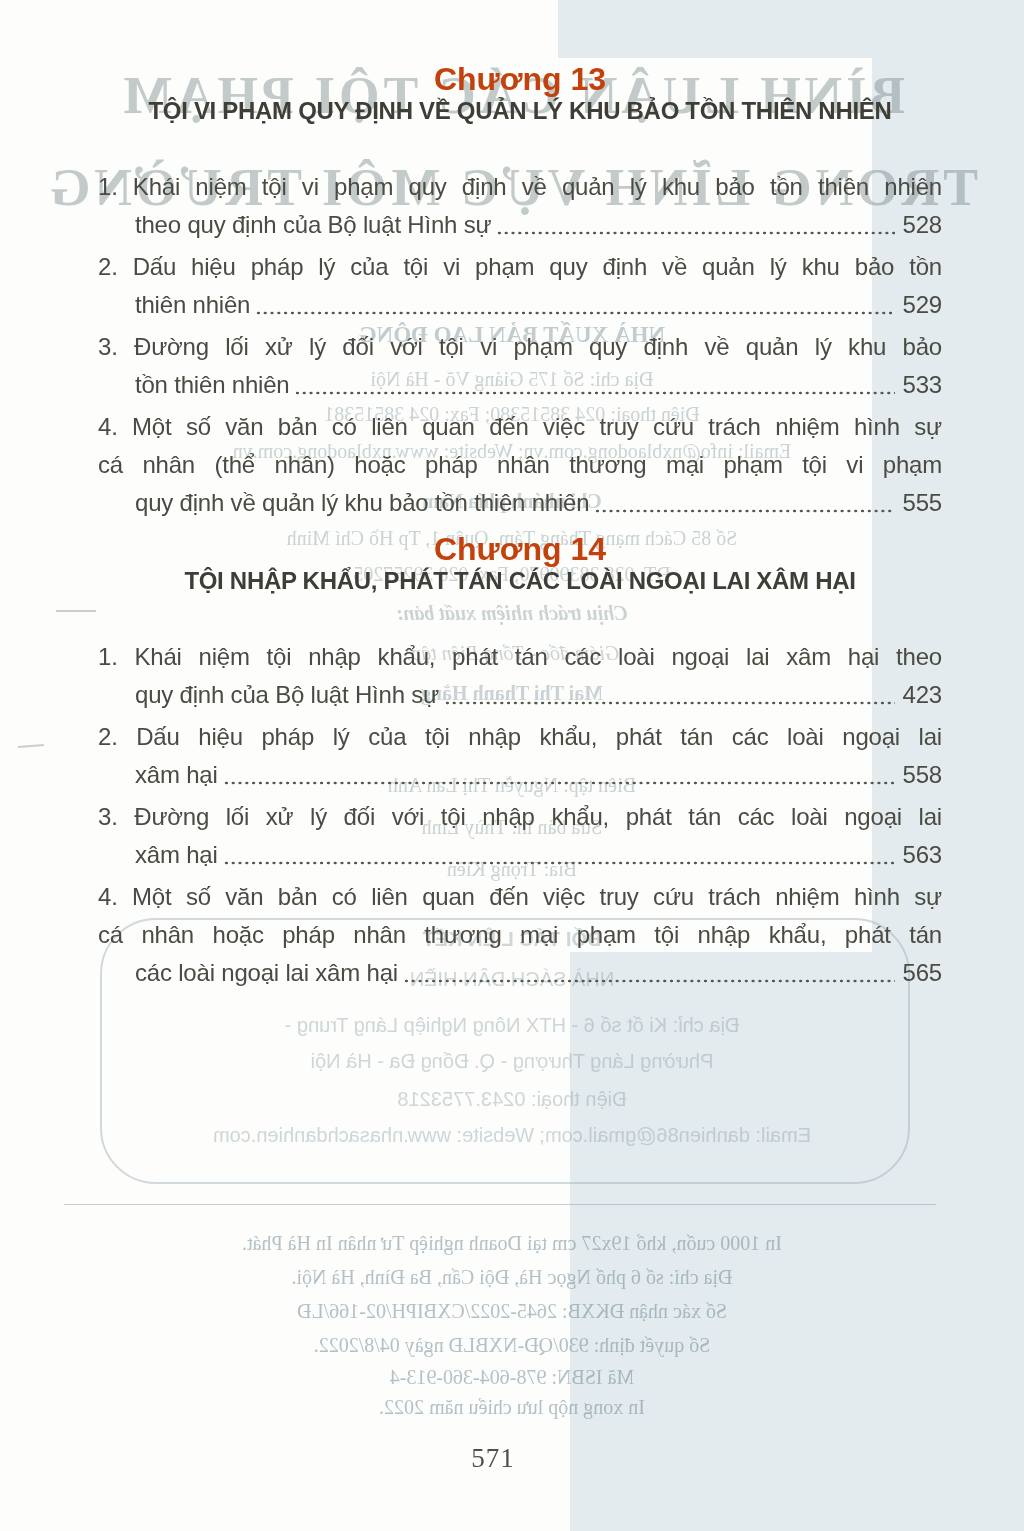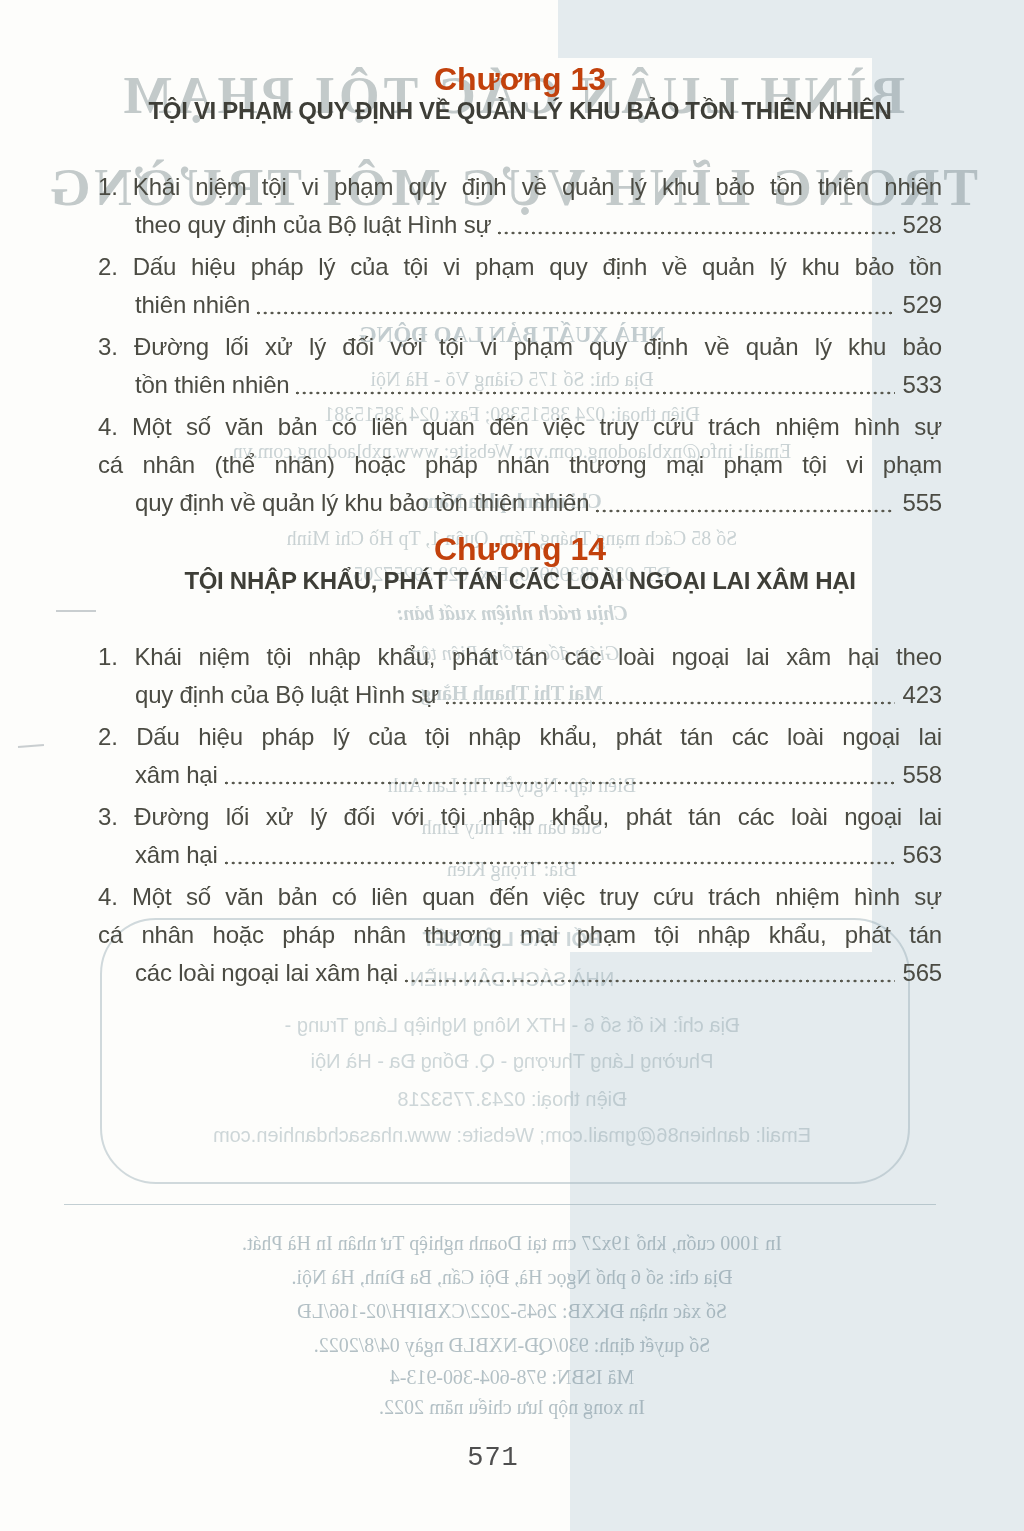--- a/index.html
+++ b/index.html
@@ -68,21 +68,21 @@
     flex:1 1 auto;margin:0 8px 0 6px;
     background-image:radial-gradient(circle at 2.2px 50%, #58584e 1.35px, transparent 1.6px);
     background-size:6.8px 6px;
     background-repeat:repeat-x;
     background-position:left bottom 8px;
   }
   .pg{flex:0 0 auto;white-space:nowrap;text-align:right;}
 
   .folio{
     position:absolute;left:0;right:38px;top:1443px;text-align:center;
-    font-family:Liberation Mono, monospace;
+    font-family:Liberation Serif, serif;
     font-size:27px;color:#4f4f4f;letter-spacing:1px;
   }
 </style>
 </head>
 <body>
 
 <div class="page">
 
   <div class="tint tint-top"></div>
   <div class="tint tint-right"></div>

